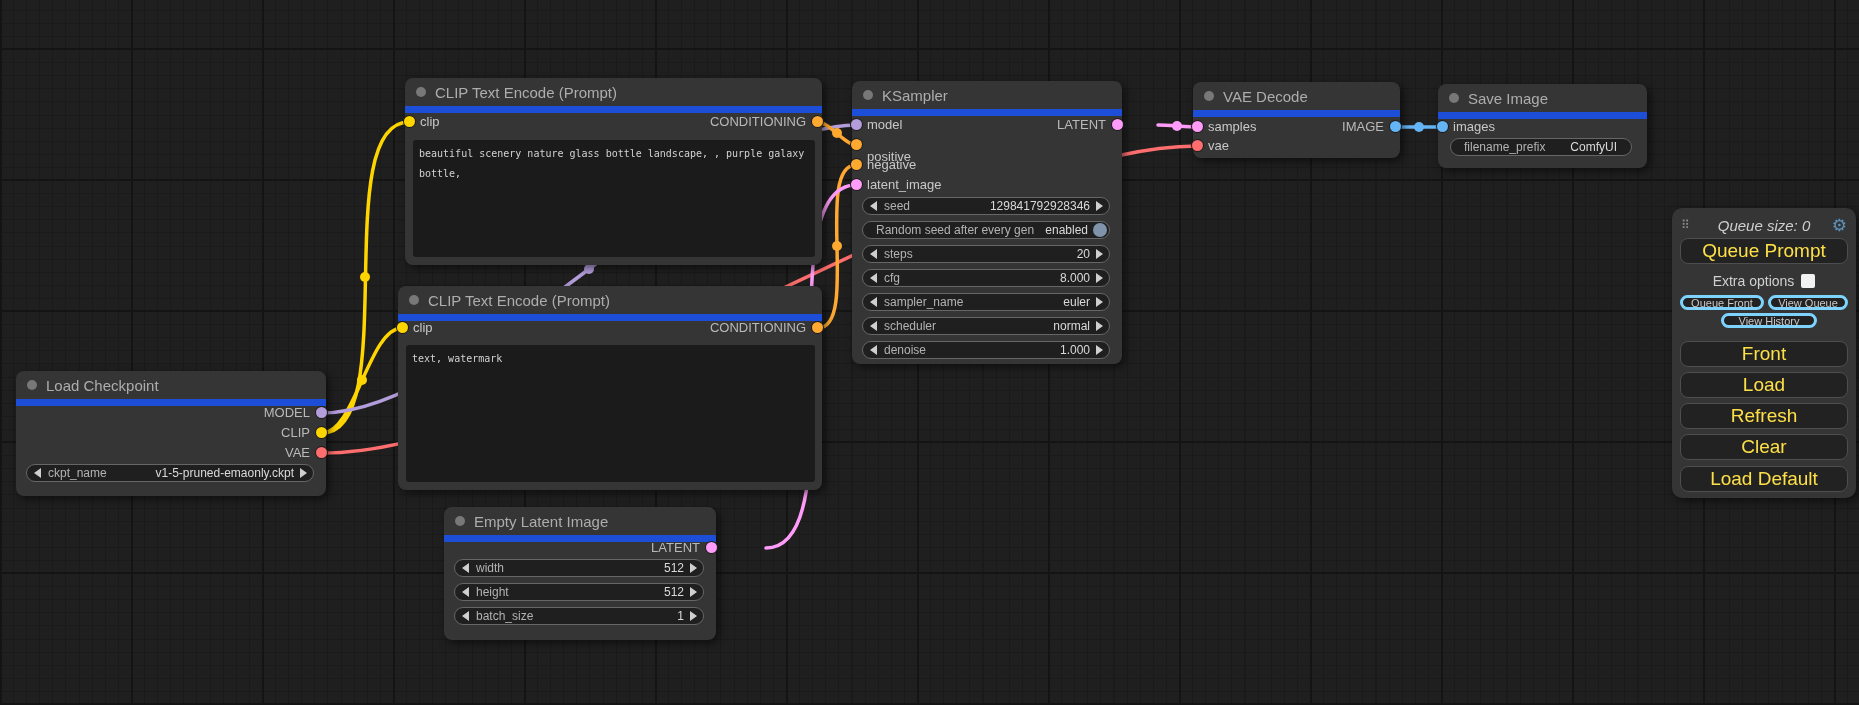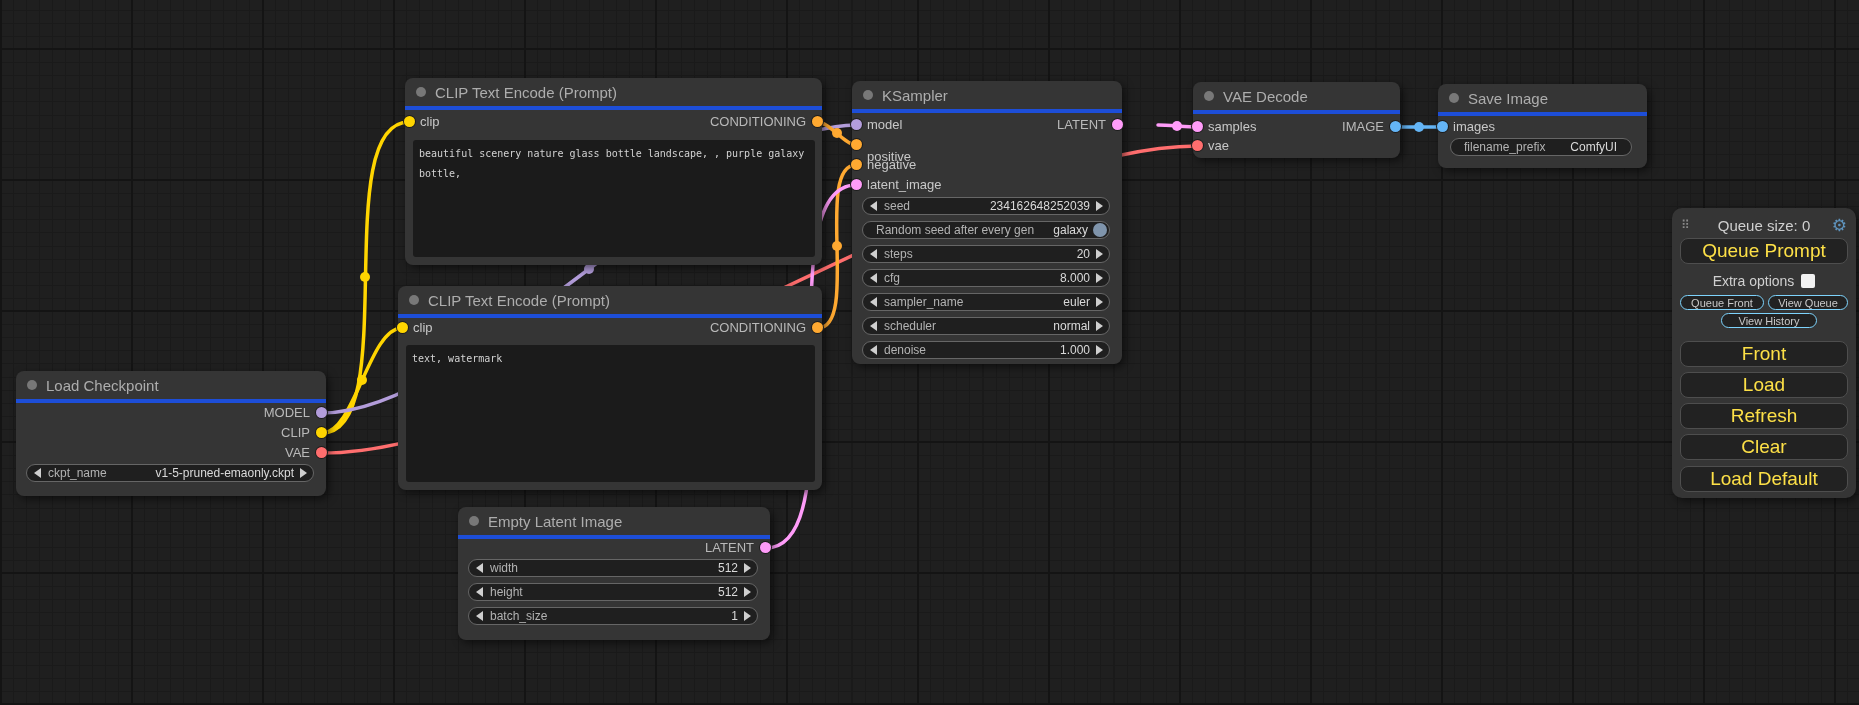--- a/index.html
+++ b/index.html
@@ -16,21 +16,21 @@
   #canvas{position:absolute;inset:0;}
   svg.wires{position:absolute;left:0;top:0;z-index:1;}
   svg.wires path{fill:none;stroke-width:3.5;stroke-linecap:round;}
 
   .node{
     position:absolute;z-index:2;background:#353535;border-radius:8px;
     box-shadow:3px 3px 8px rgba(0,0,0,.55);color:#c5c5c5;
   }
   .title{
     height:28px;display:flex;align-items:center;gap:9px;padding:0 11px;
-    font-size:15px;color:#adadad;border-bottom:4px solid #1d4ed8;
+    font-size:15px;color:#adadad;border-bottom:7px solid #1d4ed8;
   }
   .tdot{width:10px;height:10px;border-radius:50%;background:#787878;flex:0 0 auto;}
   .dot{
     position:absolute;width:11px;height:11px;border-radius:50%;
     box-shadow:0 0 0 1px #1d1d1d;
   }
   .slot-label{position:absolute;font-size:13px;line-height:16px;white-space:nowrap;}
   .slot-label.in{color:#c8c8c8;}
   .slot-label.out{color:#b9b9b9;}
 
@@ -55,34 +55,34 @@
     color:#d2d2d2;white-space:pre-wrap;word-break:break-word;
   }
 
   
   #queue-panel{
     position:absolute;z-index:3;left:1672px;top:208px;width:184px;height:290px;
     background:#353535;border-radius:10px;box-shadow:3px 3px 10px rgba(0,0,0,.55);
   }
   .qhead{position:absolute;left:0;right:0;top:7px;height:20px;display:flex;align-items:center;}
   .qhandle{position:absolute;left:9px;color:#8a8a8a;font-size:12px;line-height:12px;}
-  .qsize{margin:16px auto;font-size:15px;color:#cfcfcf;}
+  .qsize{margin:16px auto;font-size:15px;color:#cfcfcf;font-style:italic;}
   .qgear{position:absolute;right:9px;font-size:17px;line-height:17px;}
   .qbtn{
     position:absolute;left:8px;right:8px;height:26px;box-sizing:border-box;
     background:#222;border:1px solid #4e4e4e;border-radius:8px;
     display:flex;align-items:center;justify-content:center;
     font-size:19px;color:#fde047;cursor:pointer;
   }
   .qbtn.primary{top:30px;}
   .extra-row{position:absolute;left:0;right:0;top:64px;height:17px;display:flex;align-items:center;justify-content:center;gap:7px;font-size:14px;color:#d0d0d0;}
   .checkbox{width:14px;height:14px;background:#f2f2f2;border-radius:2px;}
   .qsmall{
     position:absolute;height:15px;box-sizing:border-box;background:#222;
-    border:1px solid #7dd3fc;border-radius:8px;display:flex;align-items:center;
+    border:3px solid #7dd3fc;border-radius:8px;display:flex;align-items:center;
     justify-content:center;font-size:11px;color:#c8c8c8;cursor:pointer;
   }
 </style>
 </head>
 <body>
 
 <div id="canvas">
 
   <svg class="wires" width="1859" height="705">
 
@@ -170,26 +170,26 @@
     <span class="dot" style="left: -1px; top: 58px; background-color: rgb(255, 169, 49);"></span>
     <span class="slot-label in" style="left:15px;top:68px">positive</span>
     <span class="dot" style="left: -1px; top: 78px; background-color: rgb(255, 169, 49);"></span>
     <span class="slot-label in" style="left:15px;top:76px">negative</span>
     <span class="dot" style="left: -1px; top: 98px; background-color: rgb(255, 156, 249);"></span>
     <span class="slot-label in" style="left:15px;top:96px">latent_image</span>
 
     <div class="widget" style="top:116px">
       <span class="arr l"></span>
       <span class="wlabel">seed</span>
-      <span class="wvalue">234162648252039</span>
+      <span class="wvalue">129841792928346</span>
       <span class="arr r"></span>
     </div>
     <div class="widget" style="top:140px">
       <span class="wlabel pad">Random seed after every gen</span>
-      <span class="wvalue">galaxy</span>
+      <span class="wvalue">enabled</span>
       <span class="toggle" style="background-color: rgb(127, 148, 171);"></span>
     </div>
     <div class="widget" style="top:164px">
       <span class="arr l"></span>
       <span class="wlabel">steps</span>
       <span class="wvalue">20</span>
       <span class="arr r"></span>
     </div>
     <div class="widget" style="top:188px">
       <span class="arr l"></span>
@@ -210,21 +210,21 @@
       <span class="arr r"></span>
     </div>
     <div class="widget" style="top:260px">
       <span class="arr l"></span>
       <span class="wlabel">denoise</span>
       <span class="wvalue">1.000</span>
       <span class="arr r"></span>
     </div>
   </div>
 
-  <div class="node" style="left:458px;top:507px;width:312px;height:133px">
+  <div class="node" style="left:444px;top:507px;width:272px;height:133px">
     <div class="title">
       <span class="tdot"></span>
       <span>Empty Latent Image</span>
     </div>
     <span class="slot-label out" style="right:16px;top:33px">LATENT</span>
     <span class="dot" style="right: -1px; top: 35px; background-color: rgb(255, 156, 249);"></span>
     <div class="widget" style="top:52px">
       <span class="arr l"></span>
       <span class="wlabel">width</span>
       <span class="wvalue">512</span>

